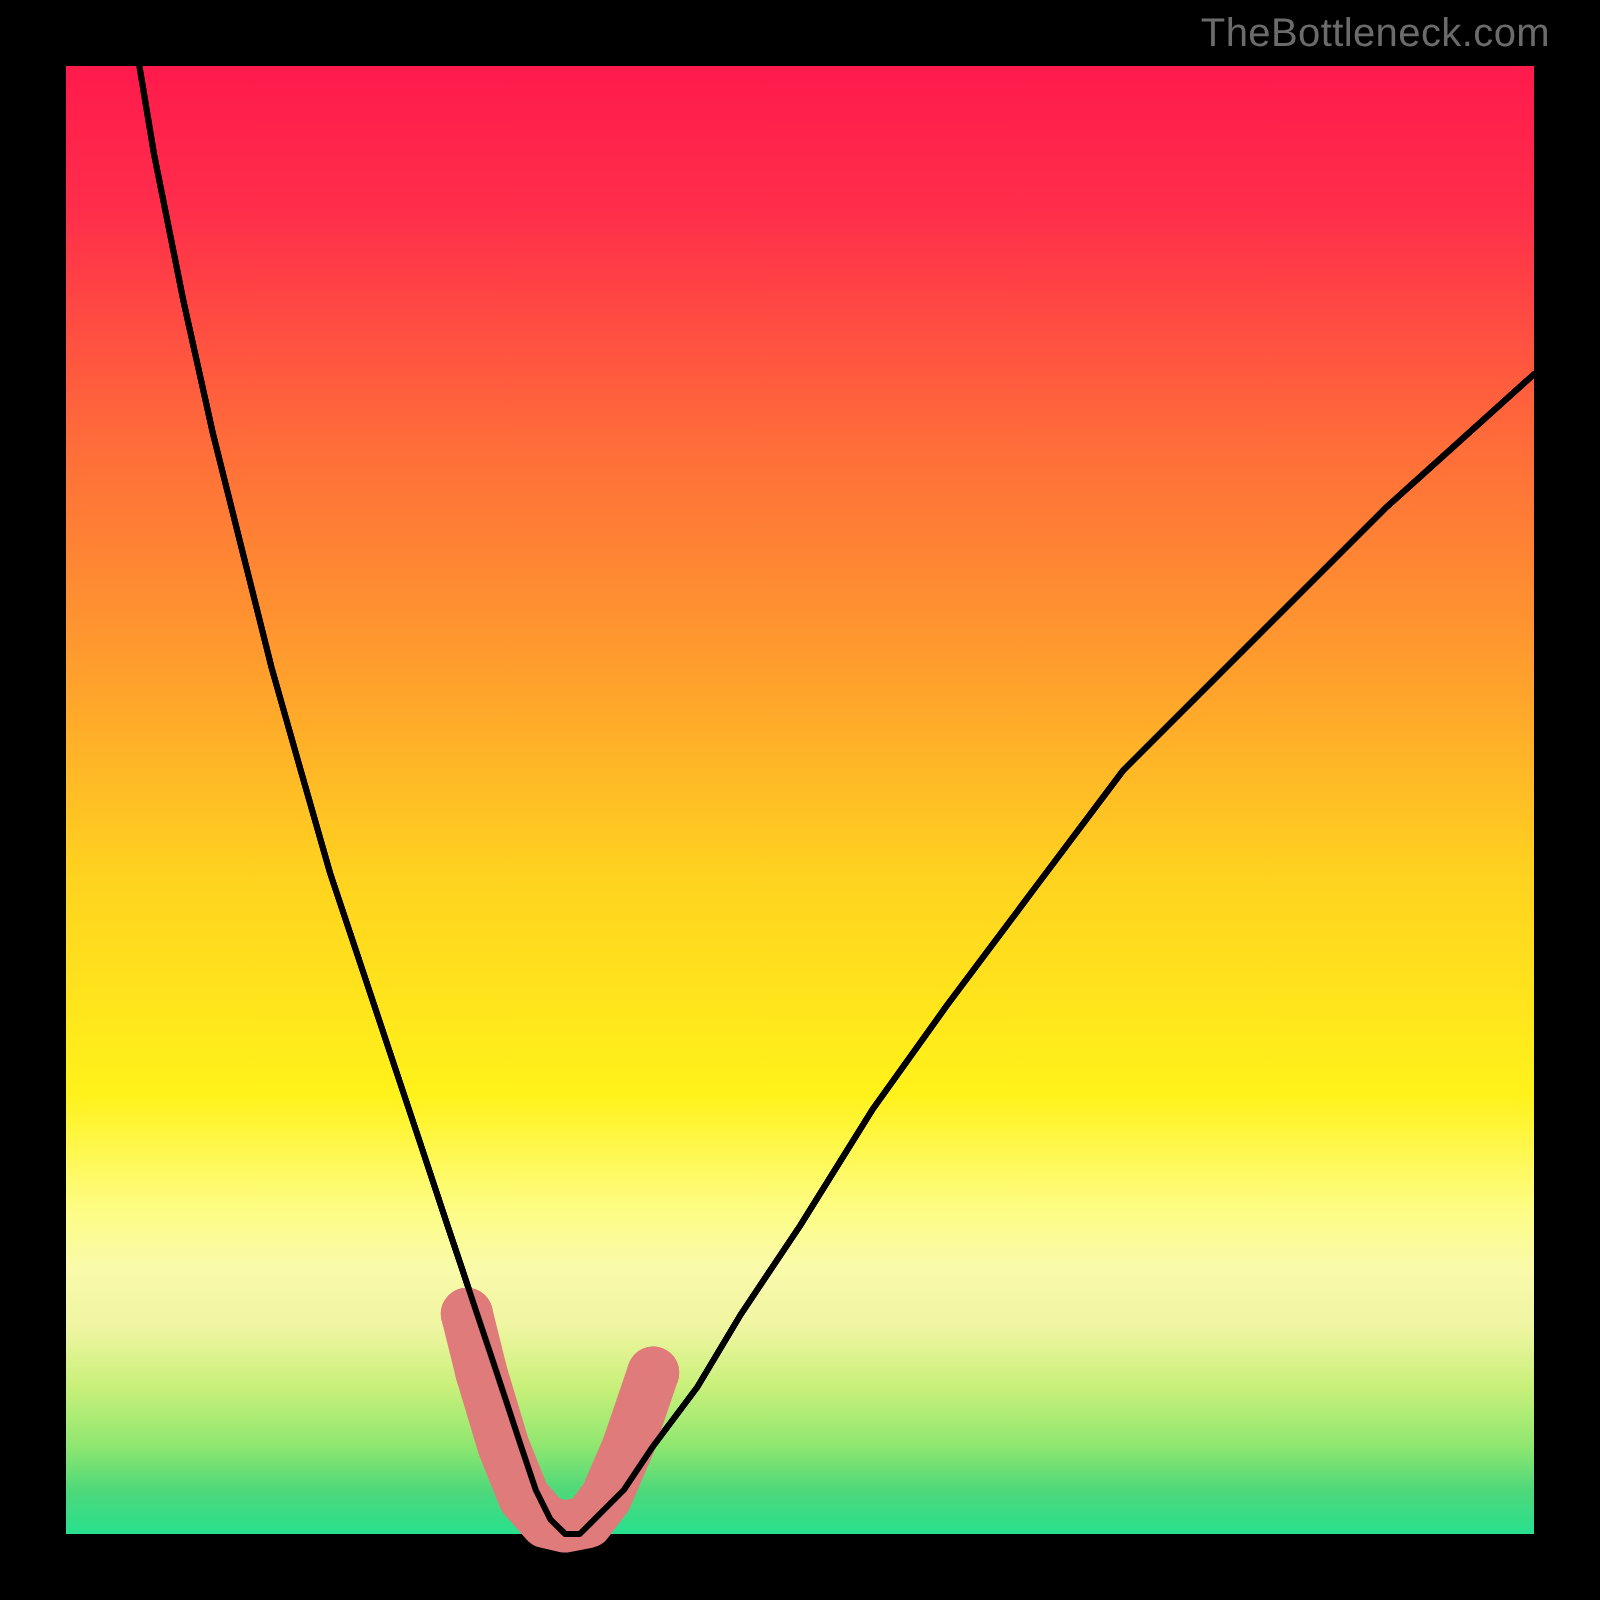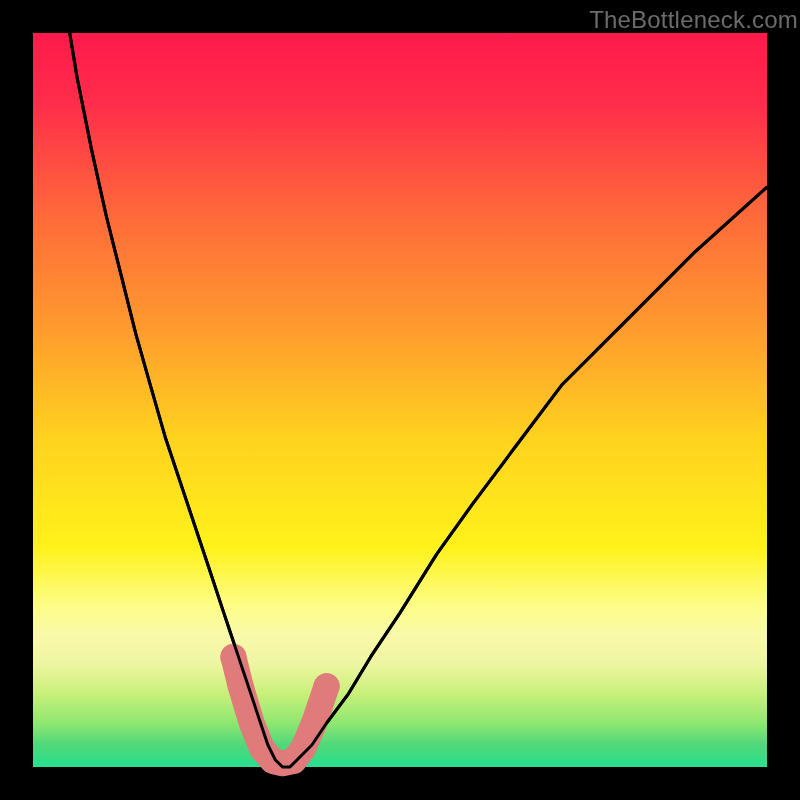--- a/index.html
+++ b/index.html
@@ -14,22 +14,22 @@
   .canvas-wrap {
     position: absolute;
     left: 0;
     top: 0;
     width: 800px;
     height: 800px;
   }
   .watermark {
     position: absolute;
     top: 6px;
-    right: 2px;
-    font-size: 24px;
+    right: 25px;
+    font-size: 20px;
     font-weight: 400;
     color: #6b6b6b;
     letter-spacing: 0.2px;
   }
 </style>
 </head>
 <body>
 
 <div class="canvas-wrap">
   <svg id="chart-svg" width="800" height="800" viewBox="0 0 800 800">

